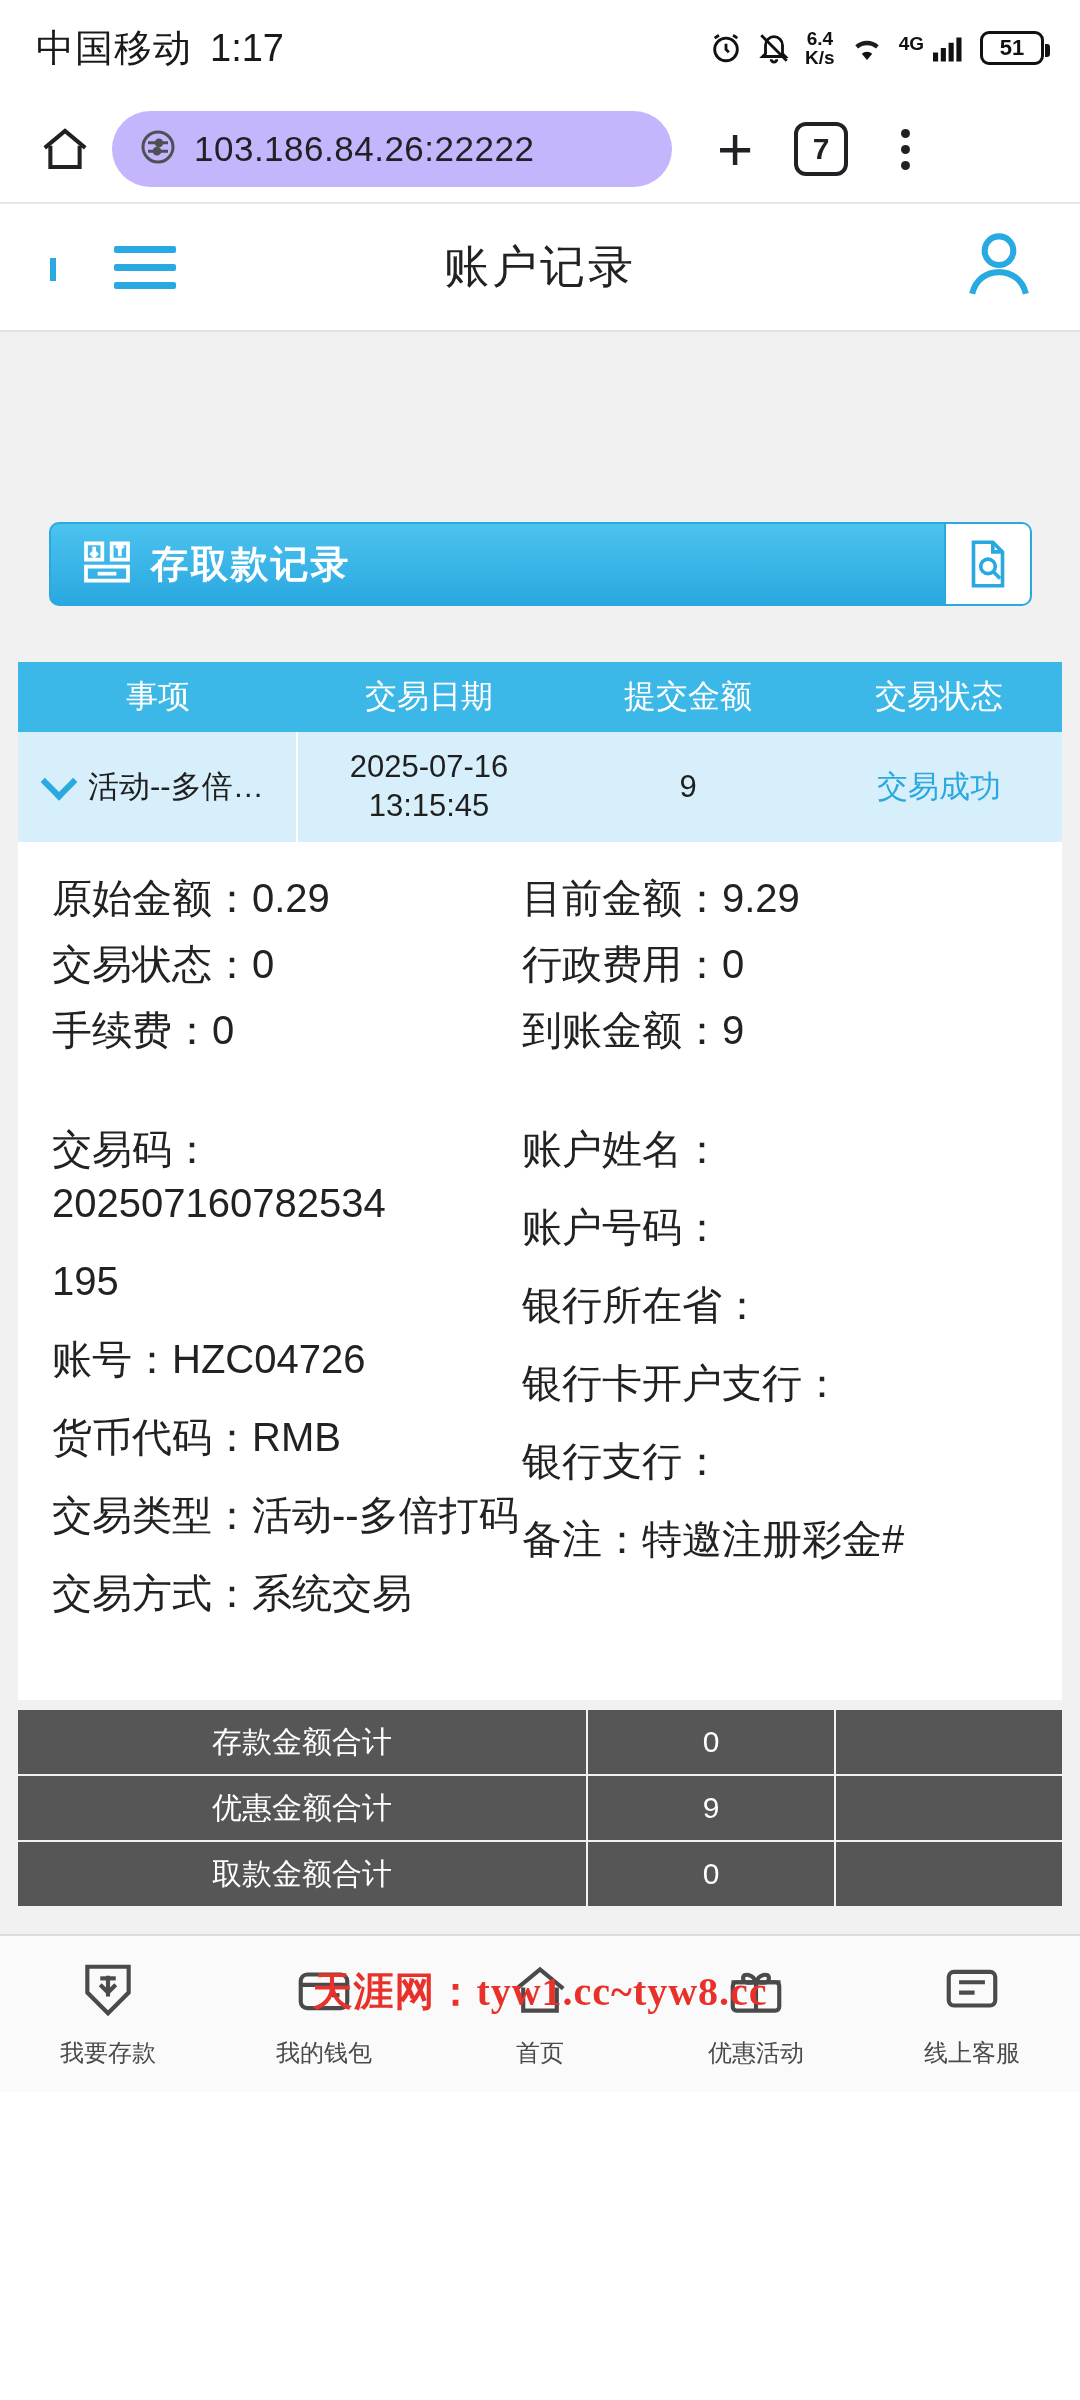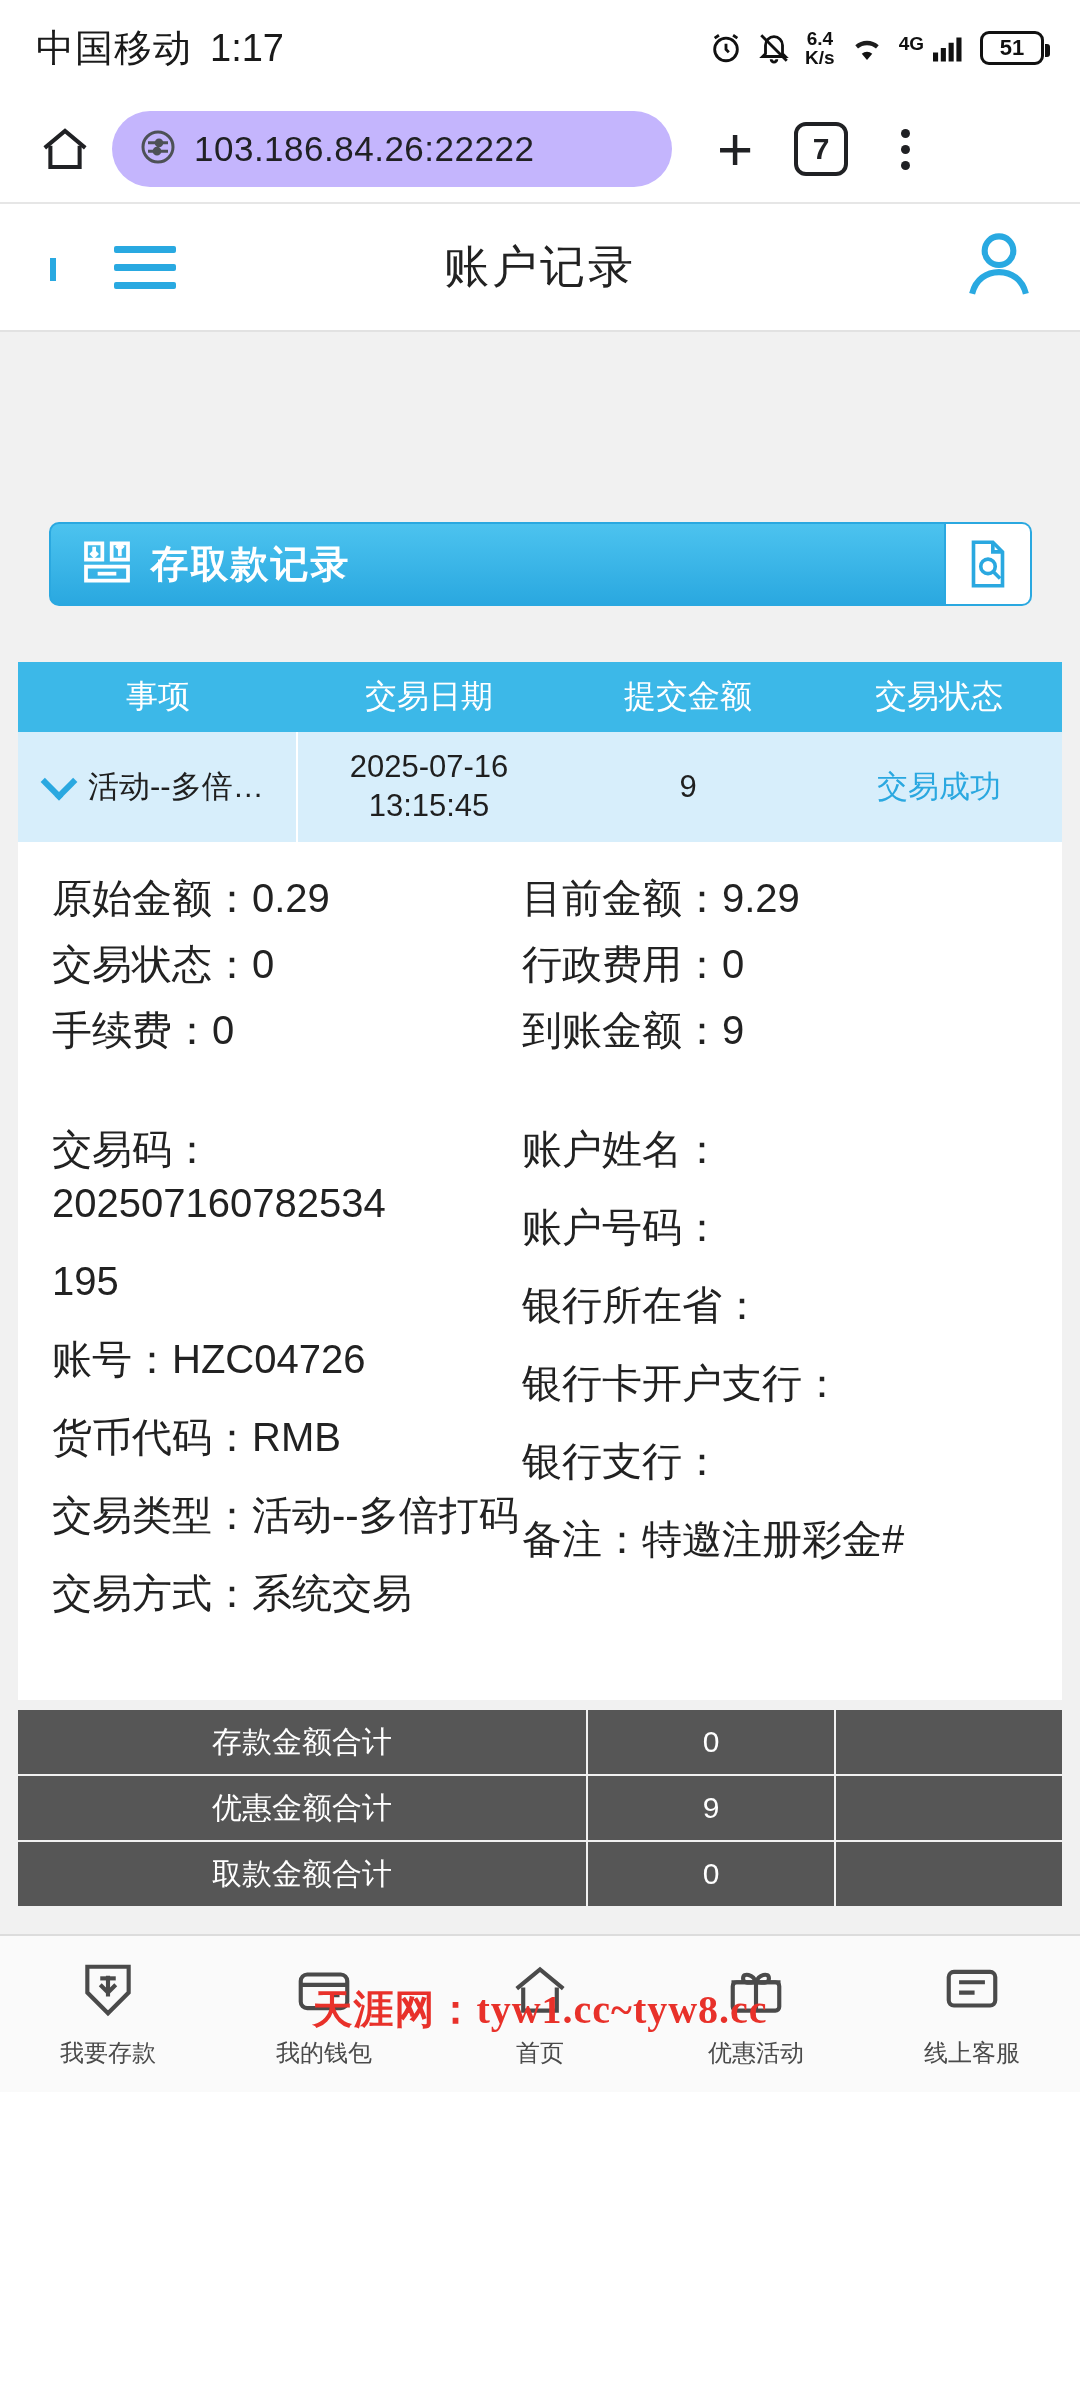--- a/index.html
+++ b/index.html
@@ -157,21 +157,21 @@
   .bottomnav {
     position: absolute; bottom: 0; left: 0; right: 0;
     height: 158px; background: #fafafa; border-top: 2px solid #dcdcdc;
     display: flex; align-items: center;
   }
   .navitem {
     flex: 1; display: flex; flex-direction: column; align-items: center; gap: 10px;
     font-size: 24px; color: #4a4a4a;
   }
   .watermark {
-    position: absolute; left: 0; right: 0; top: 46px;
+    position: absolute; left: 0; right: 0; top: 28px;
     text-align: center; pointer-events: none;
     font-size: 40px; color: #e8312a; font-weight: 700; letter-spacing: 1px;
     font-family: "Liberation Serif", serif;
   }
   .wm-red { color: #e8312a; }
 </style>
 </head>
 <body>
 
 <div class="statusbar">

